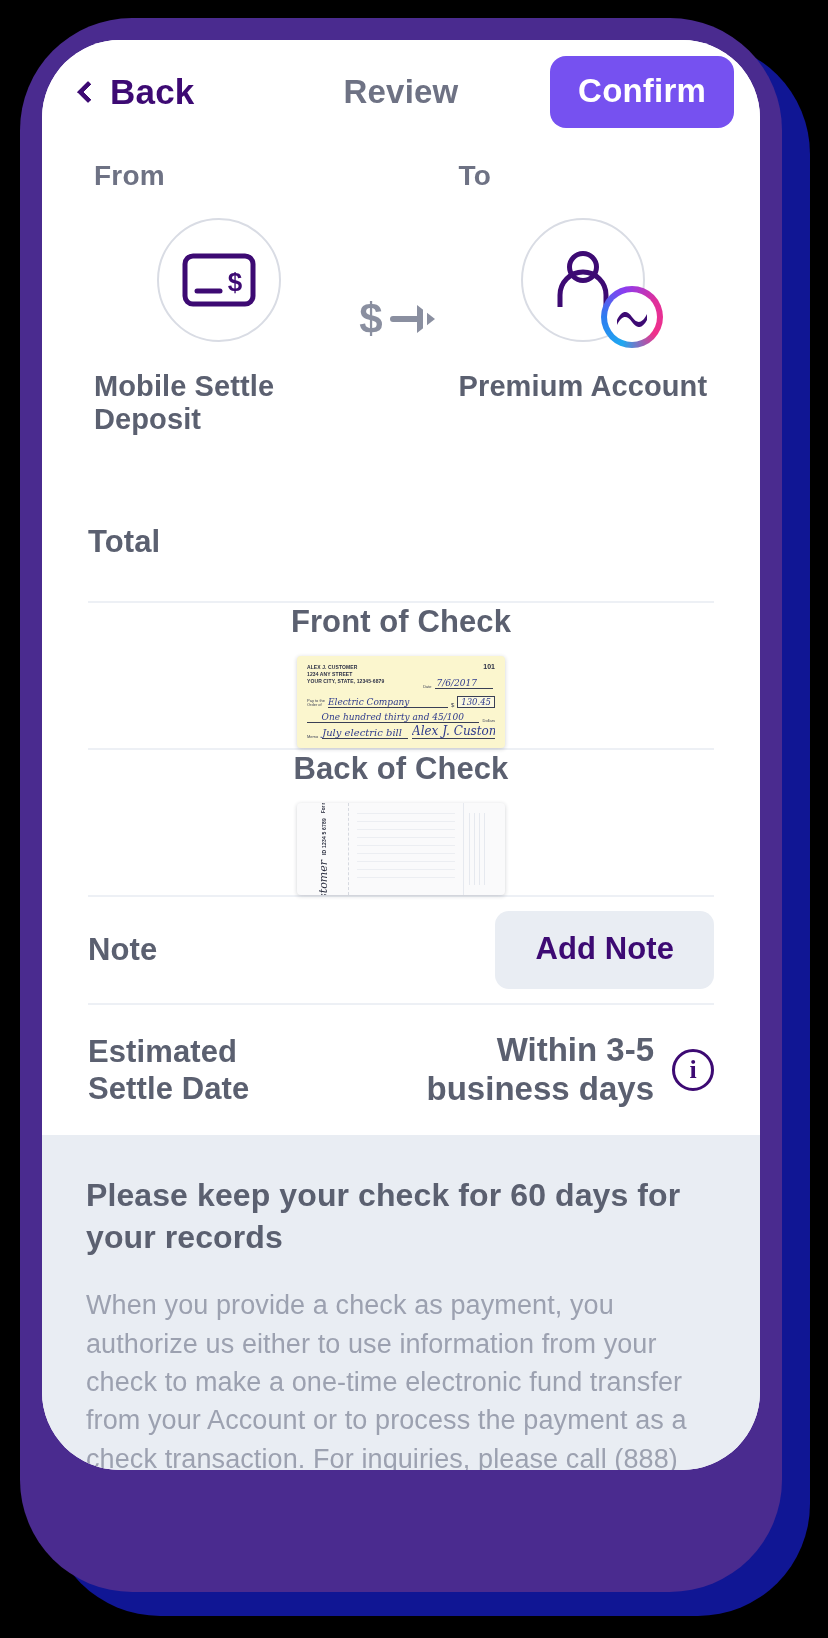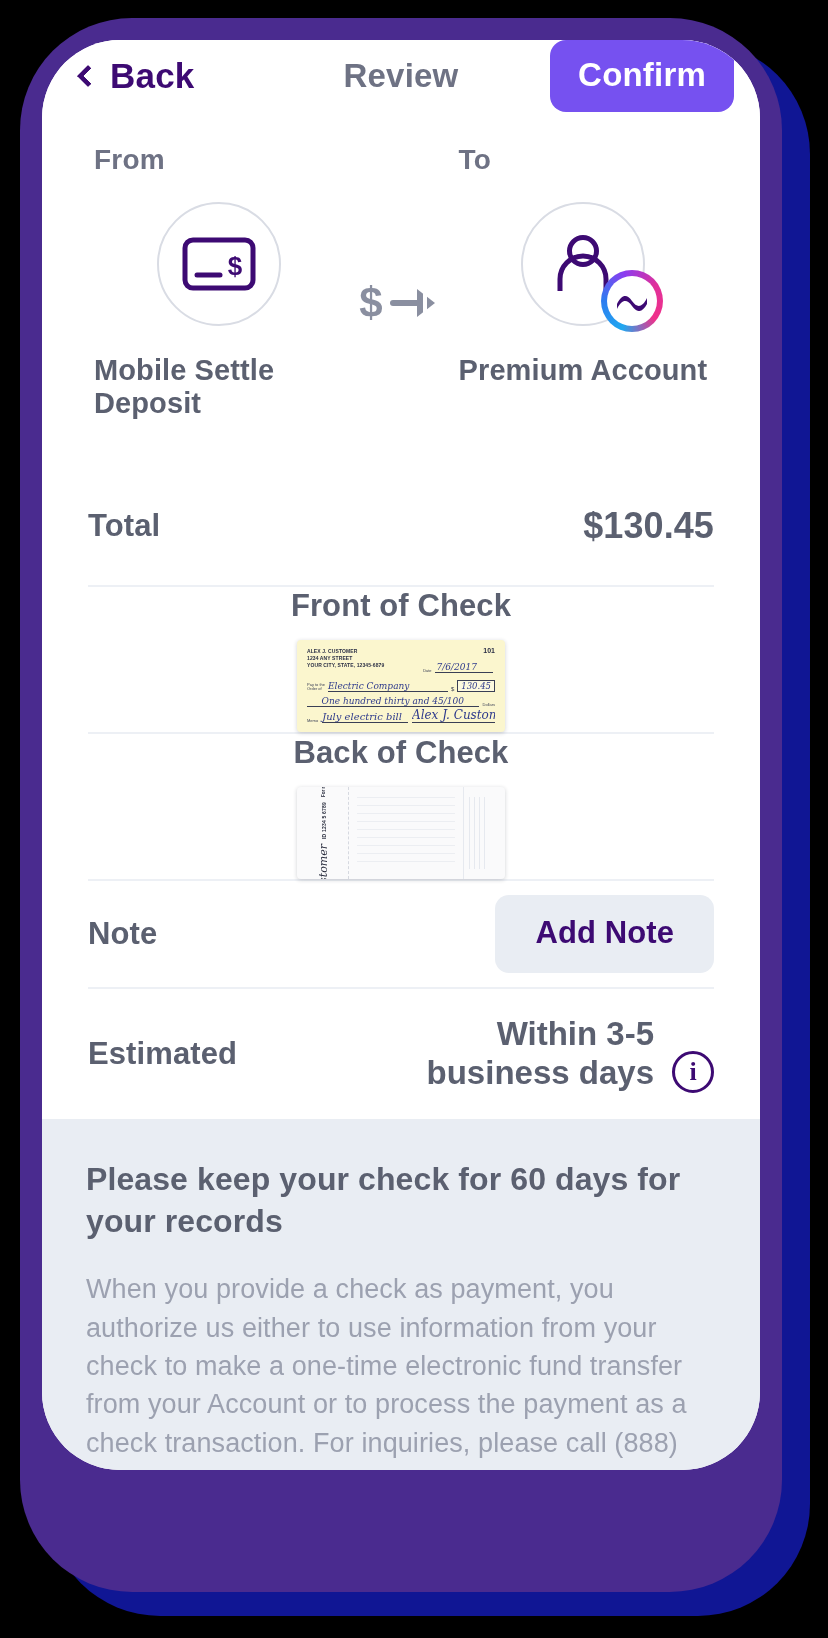--- a/index.html
+++ b/index.html
@@ -82,21 +82,21 @@
   .battery::after {
     content: ""; position: absolute; right: -5px; top: 6px;
     width: 3px; height: 7px; background: #111; border-radius: 0 2px 2px 0;
   }
   .battery .lvl { width: 100%; height: 100%; background: #111; border-radius: 2px; }
 
   
   .navbar {
     height: 96px;
     display: flex; align-items: center;
-    padding: 0 26px 0 38px;
+    padding: 16px 26px 0 38px;
     background: #ffffff;
     position: relative;
   }
   .back-btn {
     display: flex; align-items: center; gap: 14px;
     cursor: pointer; z-index: 2;
   }
   .chev {
     width: 16px; height: 16px;
     border-left: 5px solid #3D0A73; border-bottom: 5px solid #3D0A73;
@@ -172,21 +172,21 @@
     font-size: 31px; font-weight: 700; color: #5B6070; letter-spacing: .1px; line-height: 1.2;
   }
   .row-value {
     font-size: 33px; font-weight: 600; color: #5B6070; letter-spacing: .1px;
     text-align: right; line-height: 1.2;
   }
   .row.total { min-height: 118px; }
   .row.total .row-value { font-size: 36px; font-weight: 600; }
   .row.check { min-height: 146px; flex-direction: column; }
   .row.settle { min-height: 132px; align-items: center; }
-  .settle-right { display: flex; align-items: flex-end; gap: 18px; }
+  .settle-right { display: flex; align-items: center; gap: 18px; }
   .settle-val {
     font-size: 33px; font-weight: 600; color: #5B6070;
     text-align: right; line-height: 1.18; max-width: 300px;
   }
   .info-icon {
     width: 42px; height: 42px; border: 3px solid #3D0A73; border-radius: 50%;
     display: flex; align-items: center; justify-content: center;
     color: #3D0A73; font-size: 26px; font-weight: 700;
     font-family: "Liberation Serif", serif;
     flex: 0 0 auto; cursor: pointer;
@@ -381,21 +381,20 @@
           <div class="party-name">Premium Account</div>
         </div>
 
       </div>
       <div class="hairline"></div>
 
       <div class="details">
 
         <div class="row total">
           <div class="row-label">Total</div>
-          <div class="row-value">$130.45</div>
         </div>
 
         <div class="row check">
           <div class="row-label">Front of Check</div>
 
           <div class="check-thumb check-front">
             <div class="cf-top">
               <div>ALEX J. CUSTOMER</div>
               <div>1234 ANY STREET</div>
               <div>YOUR CITY, STATE, 12345-6879</div>
@@ -464,21 +463,21 @@
           </div>
         </div>
 
         <div class="row">
           <div class="row-label">Note</div>
           <button class="add-note-btn">Add Note</button>
         </div>
 
         <div class="row settle">
           <div class="row-label">
-            <span>Estimated</span><br>
+            <span>Estimated</span><br><span>Settle Date</span>
           </div>
           <div class="settle-right">
             <div class="settle-val">
               <span>Within 3-5</span><br><span>business days</span>
             </div>
             <div class="info-icon">i</div>
           </div>
         </div>
 
       </div>

